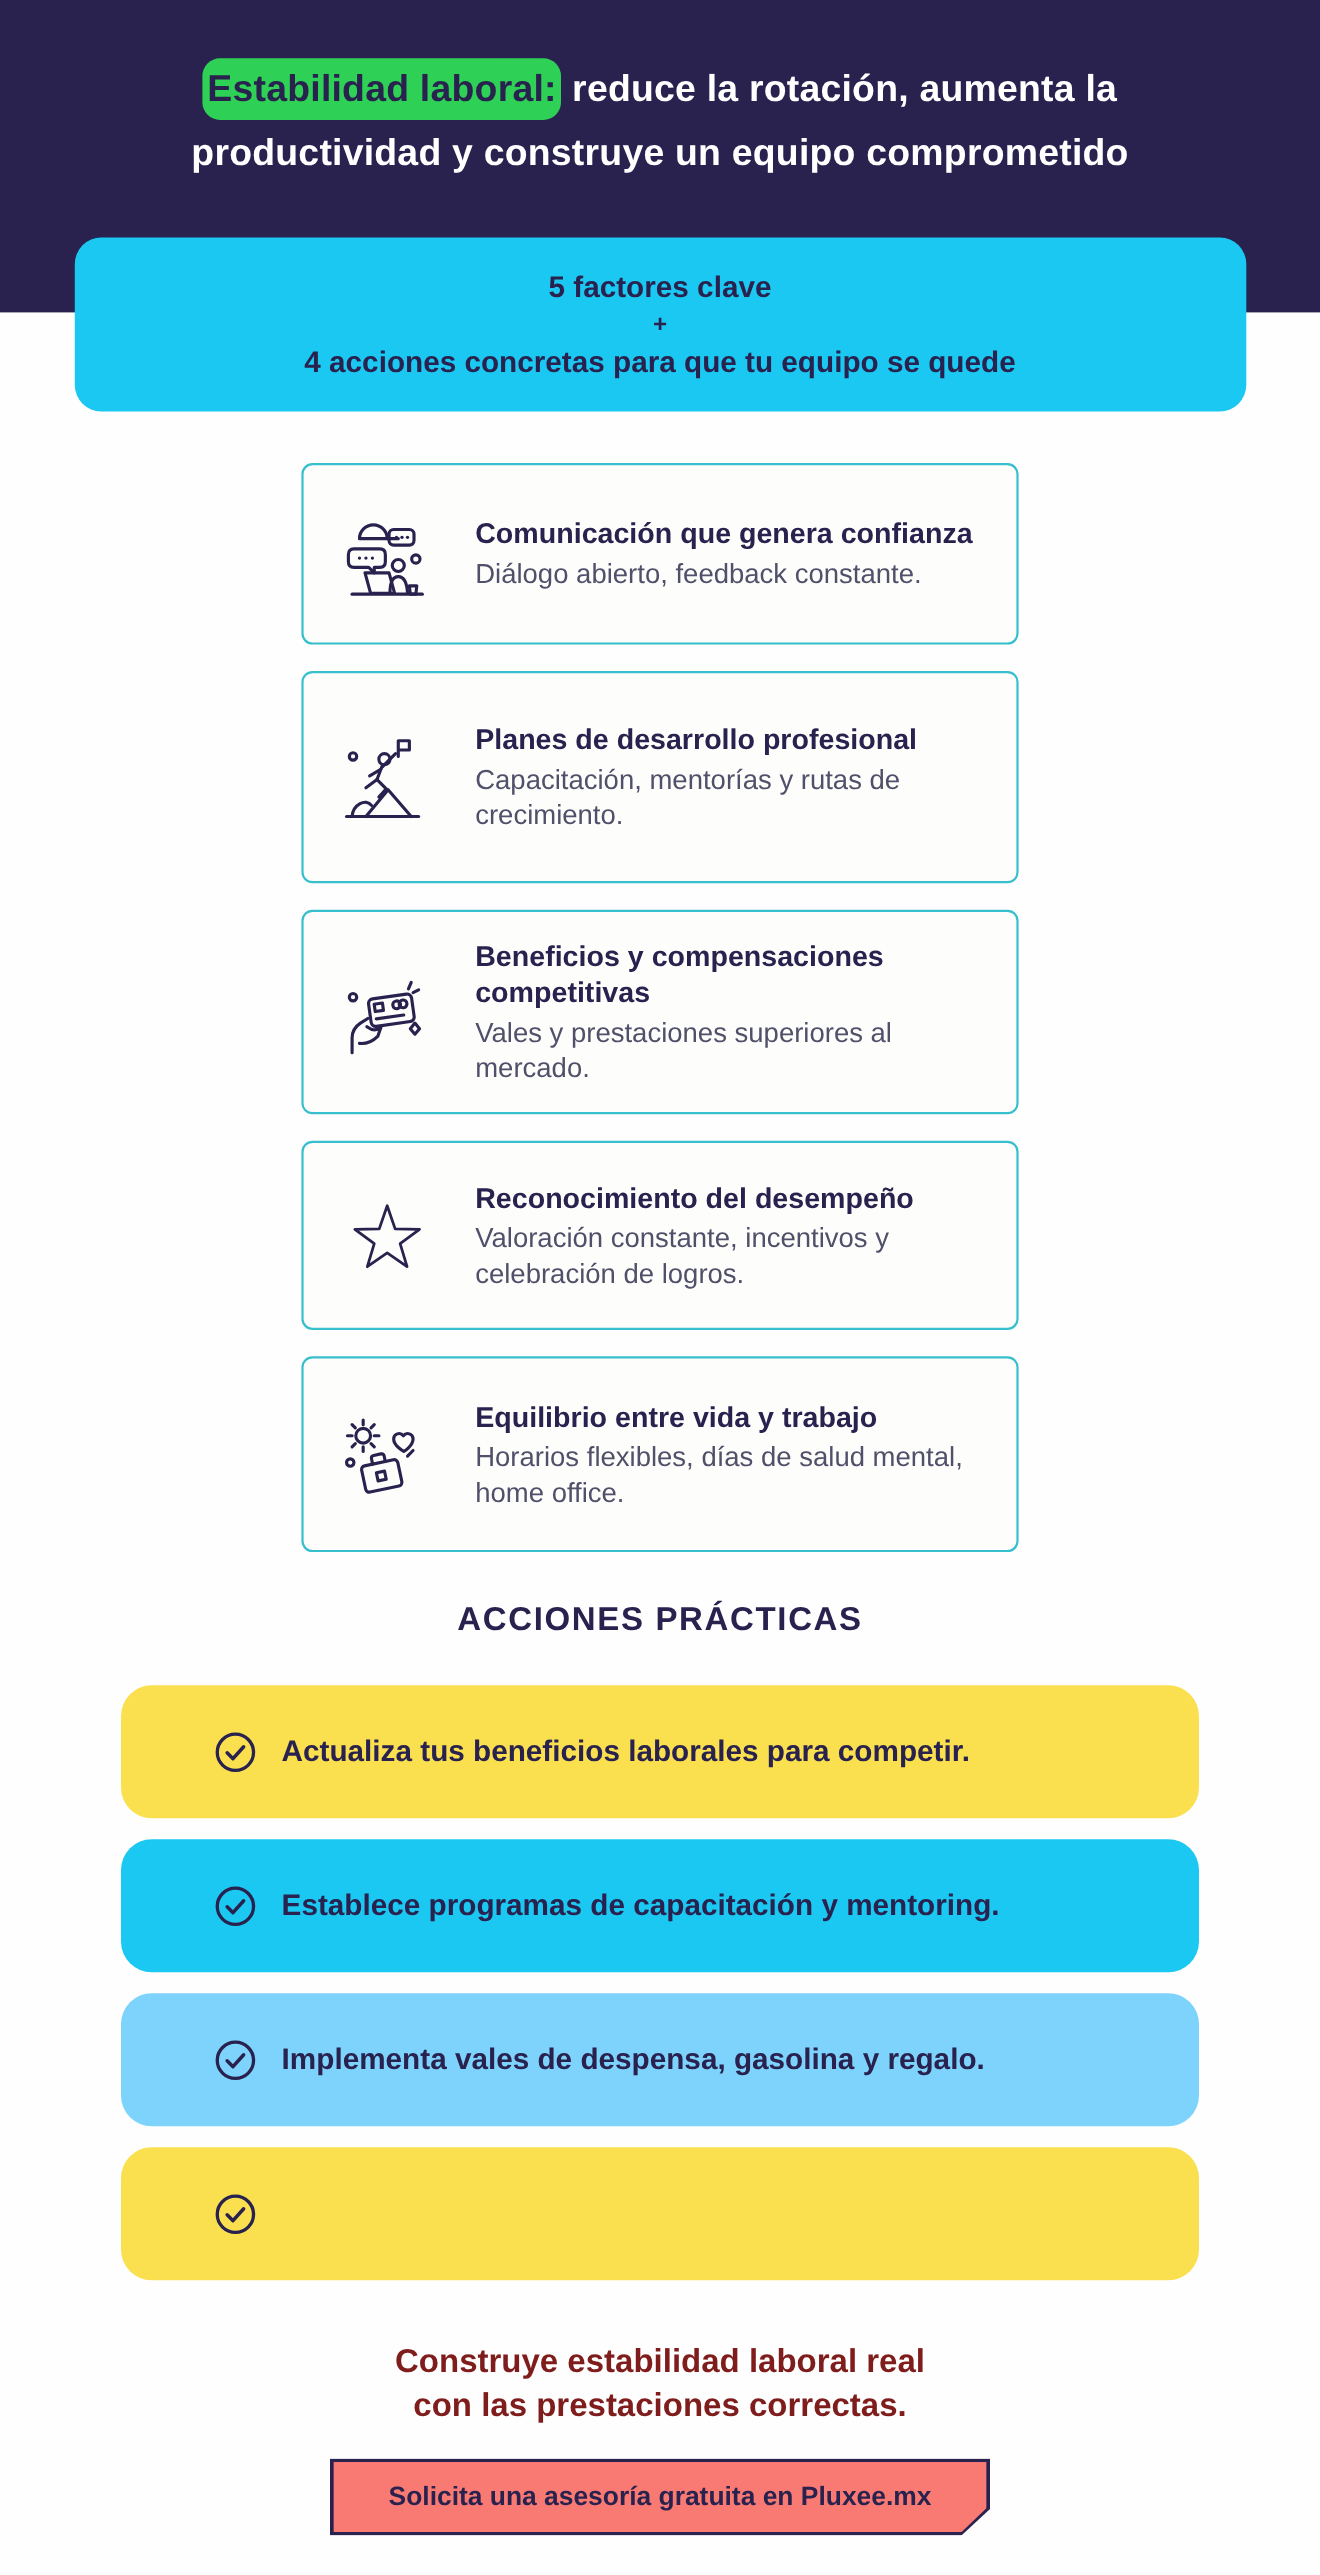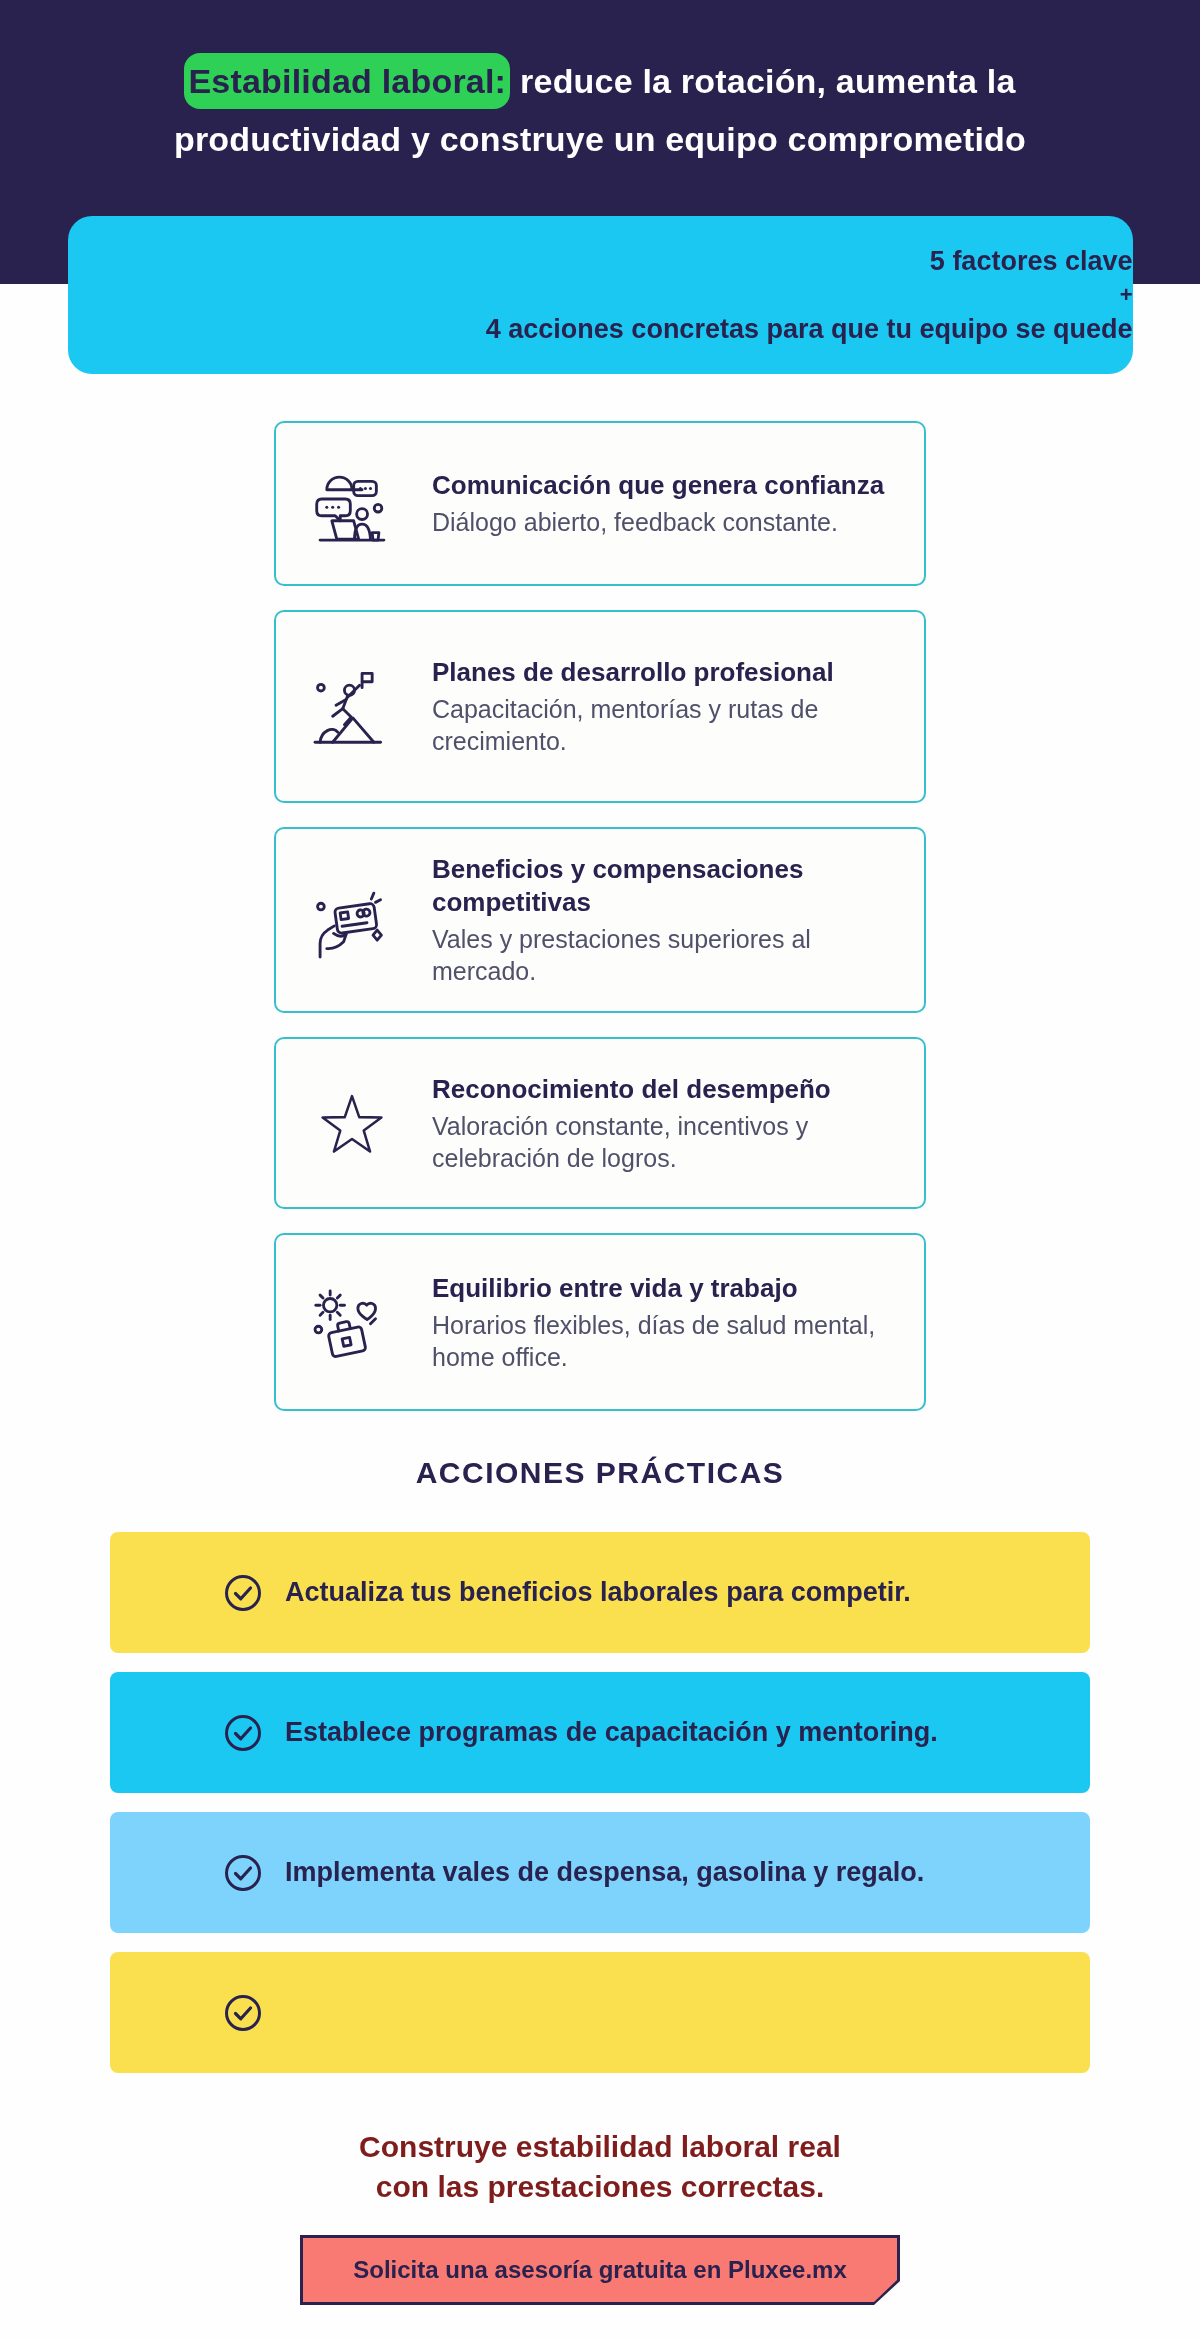--- a/index.html
+++ b/index.html
@@ -17,21 +17,21 @@
     font-weight:bold;font-size:34px;line-height:58px;letter-spacing:.2px;
   }
   .highlight-tag{
     display:inline-block;background:#2ed155;color:#29224f;
     border-radius:16px;padding:2px 4px;margin-right:10px;line-height:52px;
   }
 
   
   .intro-banner{
     width:1065px;height:158px;margin:-68px auto 0;box-sizing:border-box;
-    background:#1bc8f2;border-radius:24px;color:#29224f;text-align:right;
+    background:#1bc8f2;border-radius:24px;color:#29224f;text-align:center;
     display:flex;flex-direction:column;justify-content:center;gap:4px;
     font-weight:bold;position:relative;
   }
   .intro-line{font-size:27px;line-height:34px;}
   .intro-plus{font-size:22px;line-height:26px;font-weight:bold;}
 
   
   .cards{width:652px;margin:47px auto 0;}
   .card{
     box-sizing:border-box;border:2px solid #38bfce;border-radius:10px;
@@ -50,22 +50,22 @@
   .card-title{font-size:26px;font-weight:bold;color:#29224f;line-height:33px;margin:0 0 4px;}
   .card-desc{font-size:25px;color:#50506a;line-height:32px;margin:0;}
 
   
   .actions-heading{
     text-align:center;color:#29224f;font-weight:bold;font-size:30px;
     letter-spacing:1.5px;margin:45px 0 42px;
   }
   .bar{
     width:980px;height:121px;margin:0 auto 19px;box-sizing:border-box;
-    border-radius:8px;display:flex;align-items:center;gap:22px;
-    padding-left:113px;color:#29224f;font-weight:bold;font-size:27px;
+    border-radius:28px;display:flex;align-items:center;gap:22px;
+    padding-left:84px;color:#29224f;font-weight:bold;font-size:27px;
   }
   .bar:last-child{margin-bottom:0;}
   .bar-yellow{background:#fae04f;}
   .bar-cyan{background:#1bc8f2;}
   .bar-coral{background:#7dd3fc;}
   .check{flex:0 0 40px;width:40px;height:40px;}
   .check svg{width:40px;height:40px;display:block;}
 
   
   .footer-heading{

